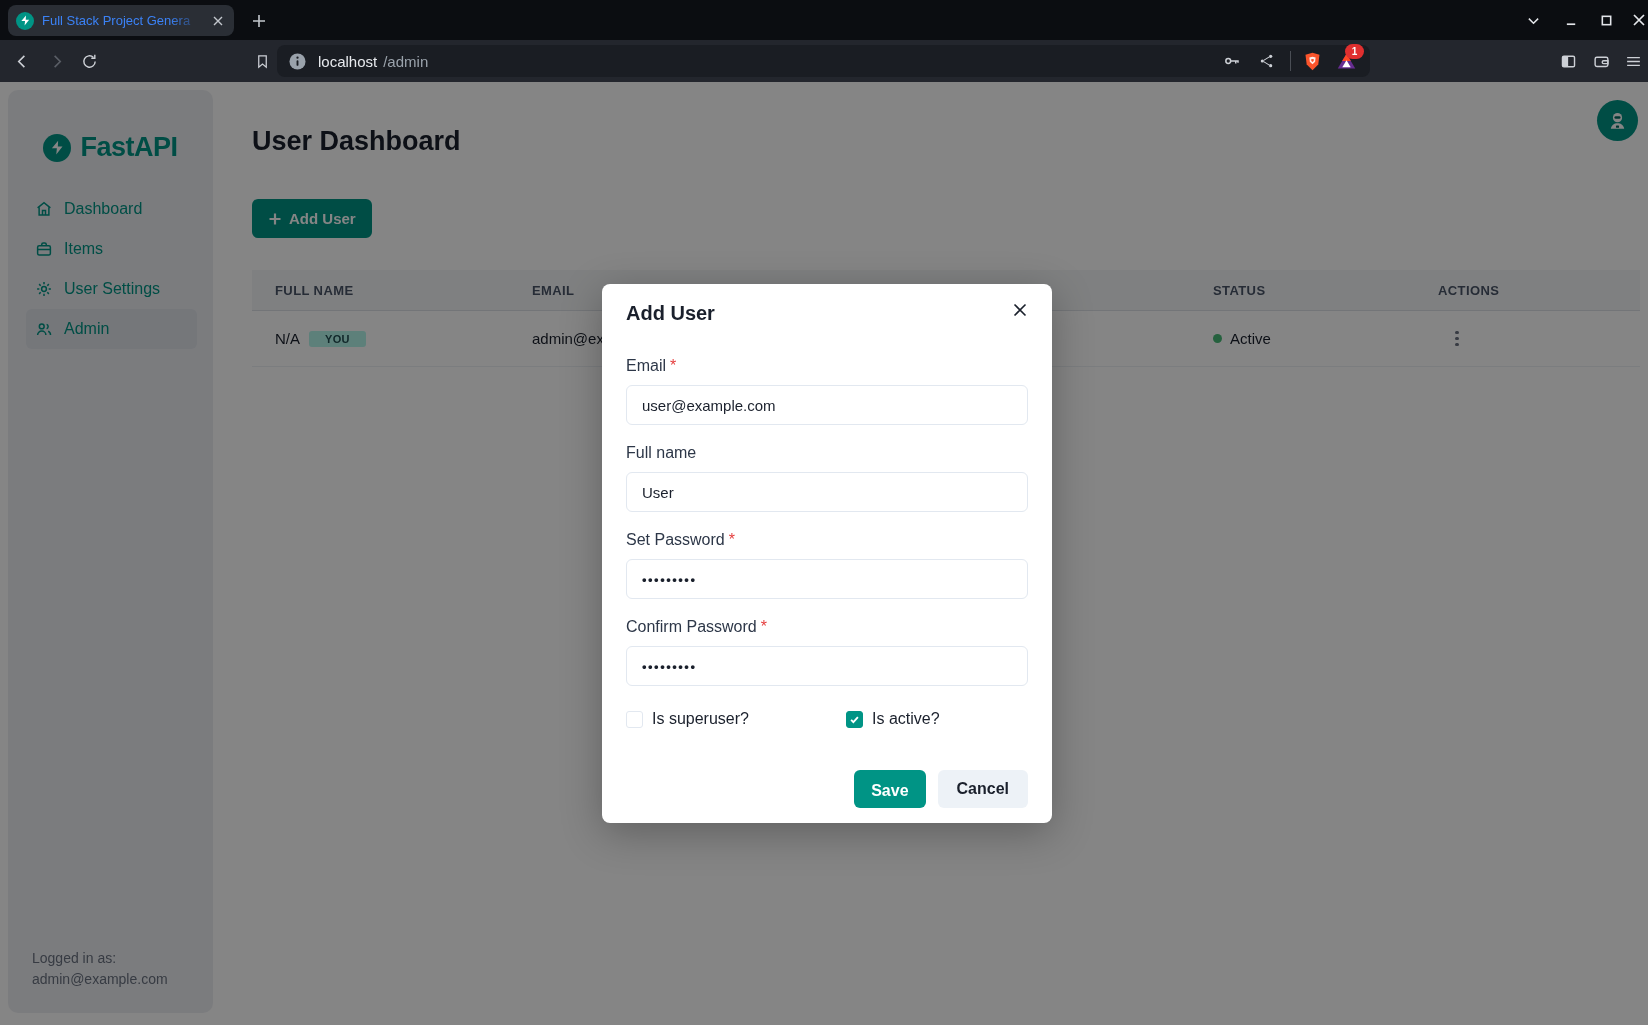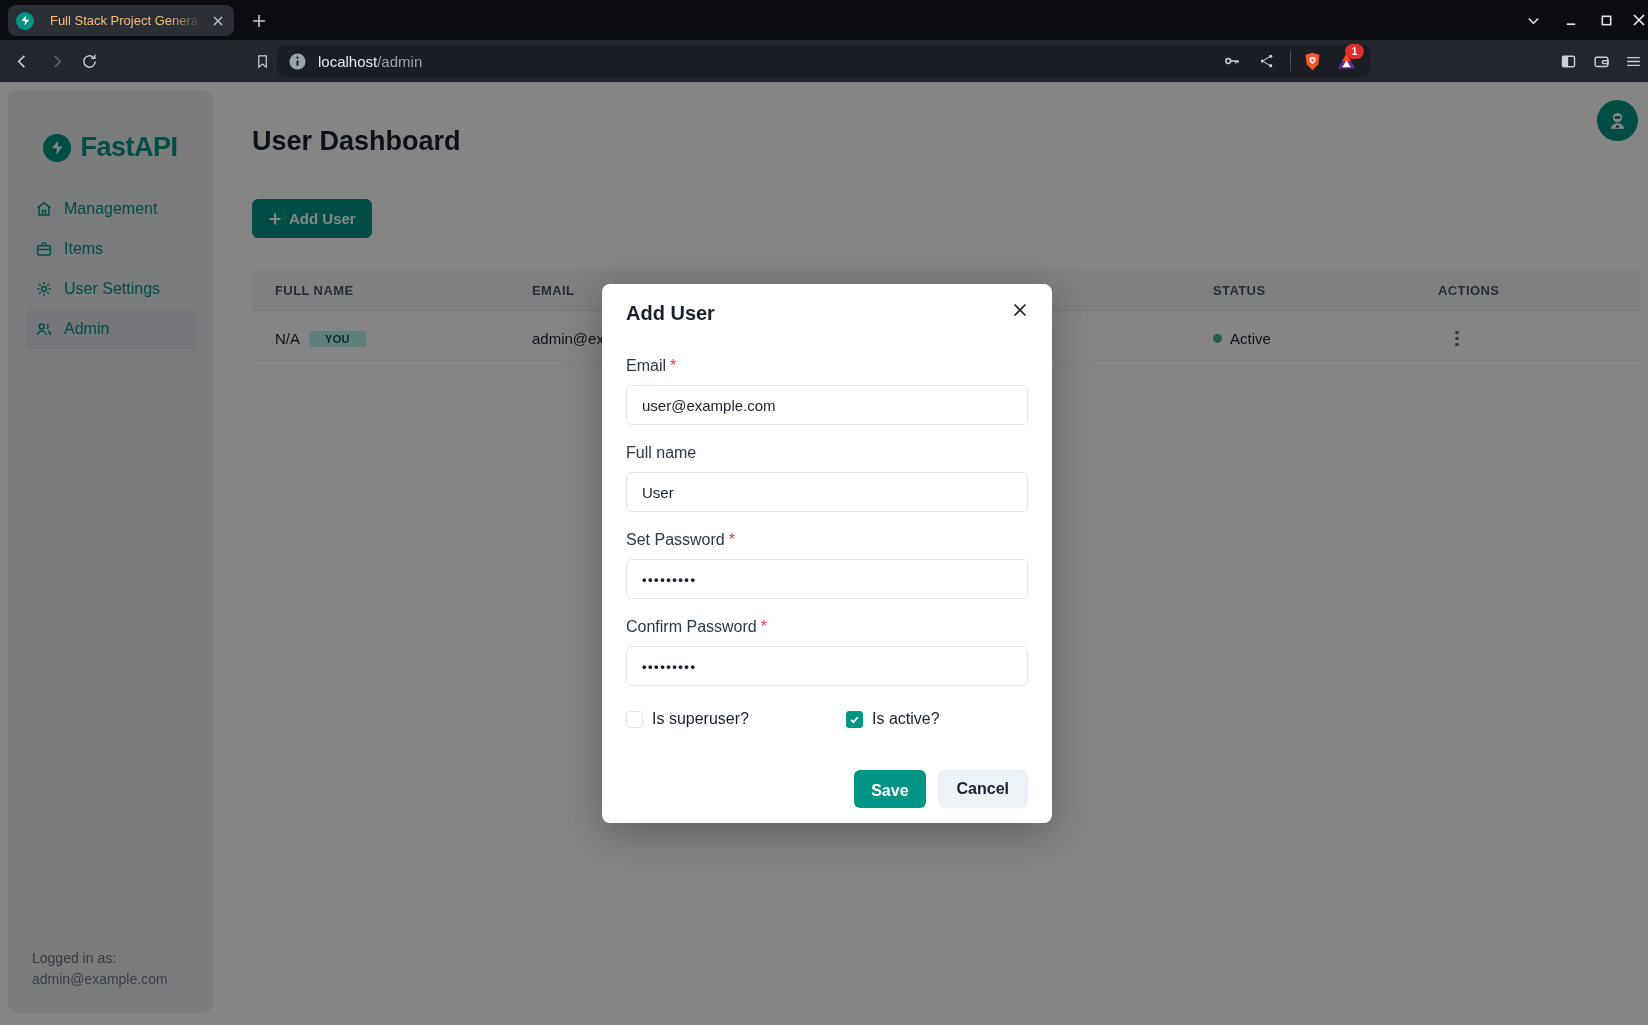--- a/index.html
+++ b/index.html
@@ -6,36 +6,36 @@
   .screen{position:relative;width:1648px;height:1025px;overflow:hidden;background:#fff;
           font-family:"Liberation Sans","DejaVu Sans",sans-serif;}
   svg{display:block;}
 
   
   .tabstrip{position:absolute;top:0;left:0;width:100%;height:40px;background:#0b0d11;}
   .tab{position:absolute;left:8px;top:5px;width:226px;height:31px;background:#2a2e35;border-radius:8px;
        display:flex;align-items:center;padding:0 8px;box-sizing:border-box;}
   .favicon{width:18px;height:18px;border-radius:50%;background:#009485;display:flex;align-items:center;
        justify-content:center;margin-right:8px;flex:none;}
-  .tab-title{font-size:13px;color:#fdba74;white-space:nowrap;overflow:hidden;flex:1;
+  .tab-title{font-size:13px;color:#3b82f6;white-space:nowrap;overflow:hidden;flex:1;
        -webkit-mask-image:linear-gradient(90deg,#000 78%,transparent 98%);
-       mask-image:linear-gradient(90deg,#000 78%,transparent 98%);text-align:center;}
+       mask-image:linear-gradient(90deg,#000 78%,transparent 98%);}
   .tab-close{width:16px;height:16px;color:#c3c7cd;flex:none;margin-left:4px;display:flex;align-items:center;justify-content:center;}
   .newtab{position:absolute;left:246px;top:8px;width:26px;height:26px;color:#c3c7cd;display:flex;align-items:center;justify-content:center;}
   .wctrl{position:absolute;top:7px;width:26px;height:26px;color:#e4e6ea;display:flex;align-items:center;justify-content:center;}
   .wc-chevron{left:1520px;}.wc-min{left:1558px;}.wc-max{left:1593px;}.wc-close{left:1626px;}
 
   .toolbar{position:absolute;top:40px;left:0;width:100%;height:42px;background:#23262d;}
   .tbicon{position:absolute;top:9px;width:24px;height:24px;color:#cdd0d6;display:flex;align-items:center;justify-content:center;}
   .tb-back{left:10px;}.tb-fwd{left:44px;color:#5a5e66;}.tb-reload{left:77px;}.tb-bookmark{left:250px;}
   .tb-panel{left:1556px;}.tb-wallet{left:1589px;}.tb-menu{left:1621px;}
   .urlbar{position:absolute;left:277px;top:5px;width:1093px;height:32px;background:#1a1d23;border-radius:8px;
        display:flex;align-items:center;box-sizing:border-box;padding:0 12px;}
   .url-host{color:#e8eaee;font-size:15px;}
-  .url-path{color:#9aa2ab;font-size:15px;}
+  .url-path{color:#9aa2ab;font-size:15px;padding-left:6px;}
   .url-icons{margin-left:auto;display:flex;align-items:center;gap:11px;}
   .url-div{width:1px;height:20px;background:#4a4e55;}
   .info-badge{margin-right:12px;}
   .rewards-wrap{position:relative;width:24px;height:24px;}
   .rw-badge{position:absolute;top:-5px;right:-6px;min-width:15px;height:15px;border-radius:8px;background:#e02f2f;
        color:#fff;font-size:10px;font-weight:700;display:flex;align-items:center;justify-content:center;padding:0 2px;}
 
   
   .viewport{position:absolute;top:82px;left:0;width:1648px;height:943px;background:#fff;}
 
@@ -240,21 +240,21 @@
       </div>
       <div class="nav">
         <div class="nav-item">
           <span>
             <svg width="18" height="18" viewBox="0 0 24 24" fill="none" stroke="currentColor" stroke-width="2">
                 <path d="M3.5 10.5L12 3.5l8.5 7"></path>
                 <path d="M5.5 9.5V20h13V9.5"></path>
                 <path d="M10 20v-6h4v6"></path>
               </svg>
           </span>
-          <span>Management</span>
+          <span>Dashboard</span>
         </div>
         <div class="nav-item">
           <span>
             <svg width="18" height="18" viewBox="0 0 24 24" fill="none" stroke="currentColor" stroke-width="2">
                 <rect x="3.5" y="7.5" width="17" height="12.5" rx="2"></rect>
                 <path d="M9 7.5V6a2 2 0 0 1 2-2h2a2 2 0 0 1 2 2v1.5M3.5 12.5h17"></path>
               </svg>
           </span>
           <span>Items</span>
         </div>

